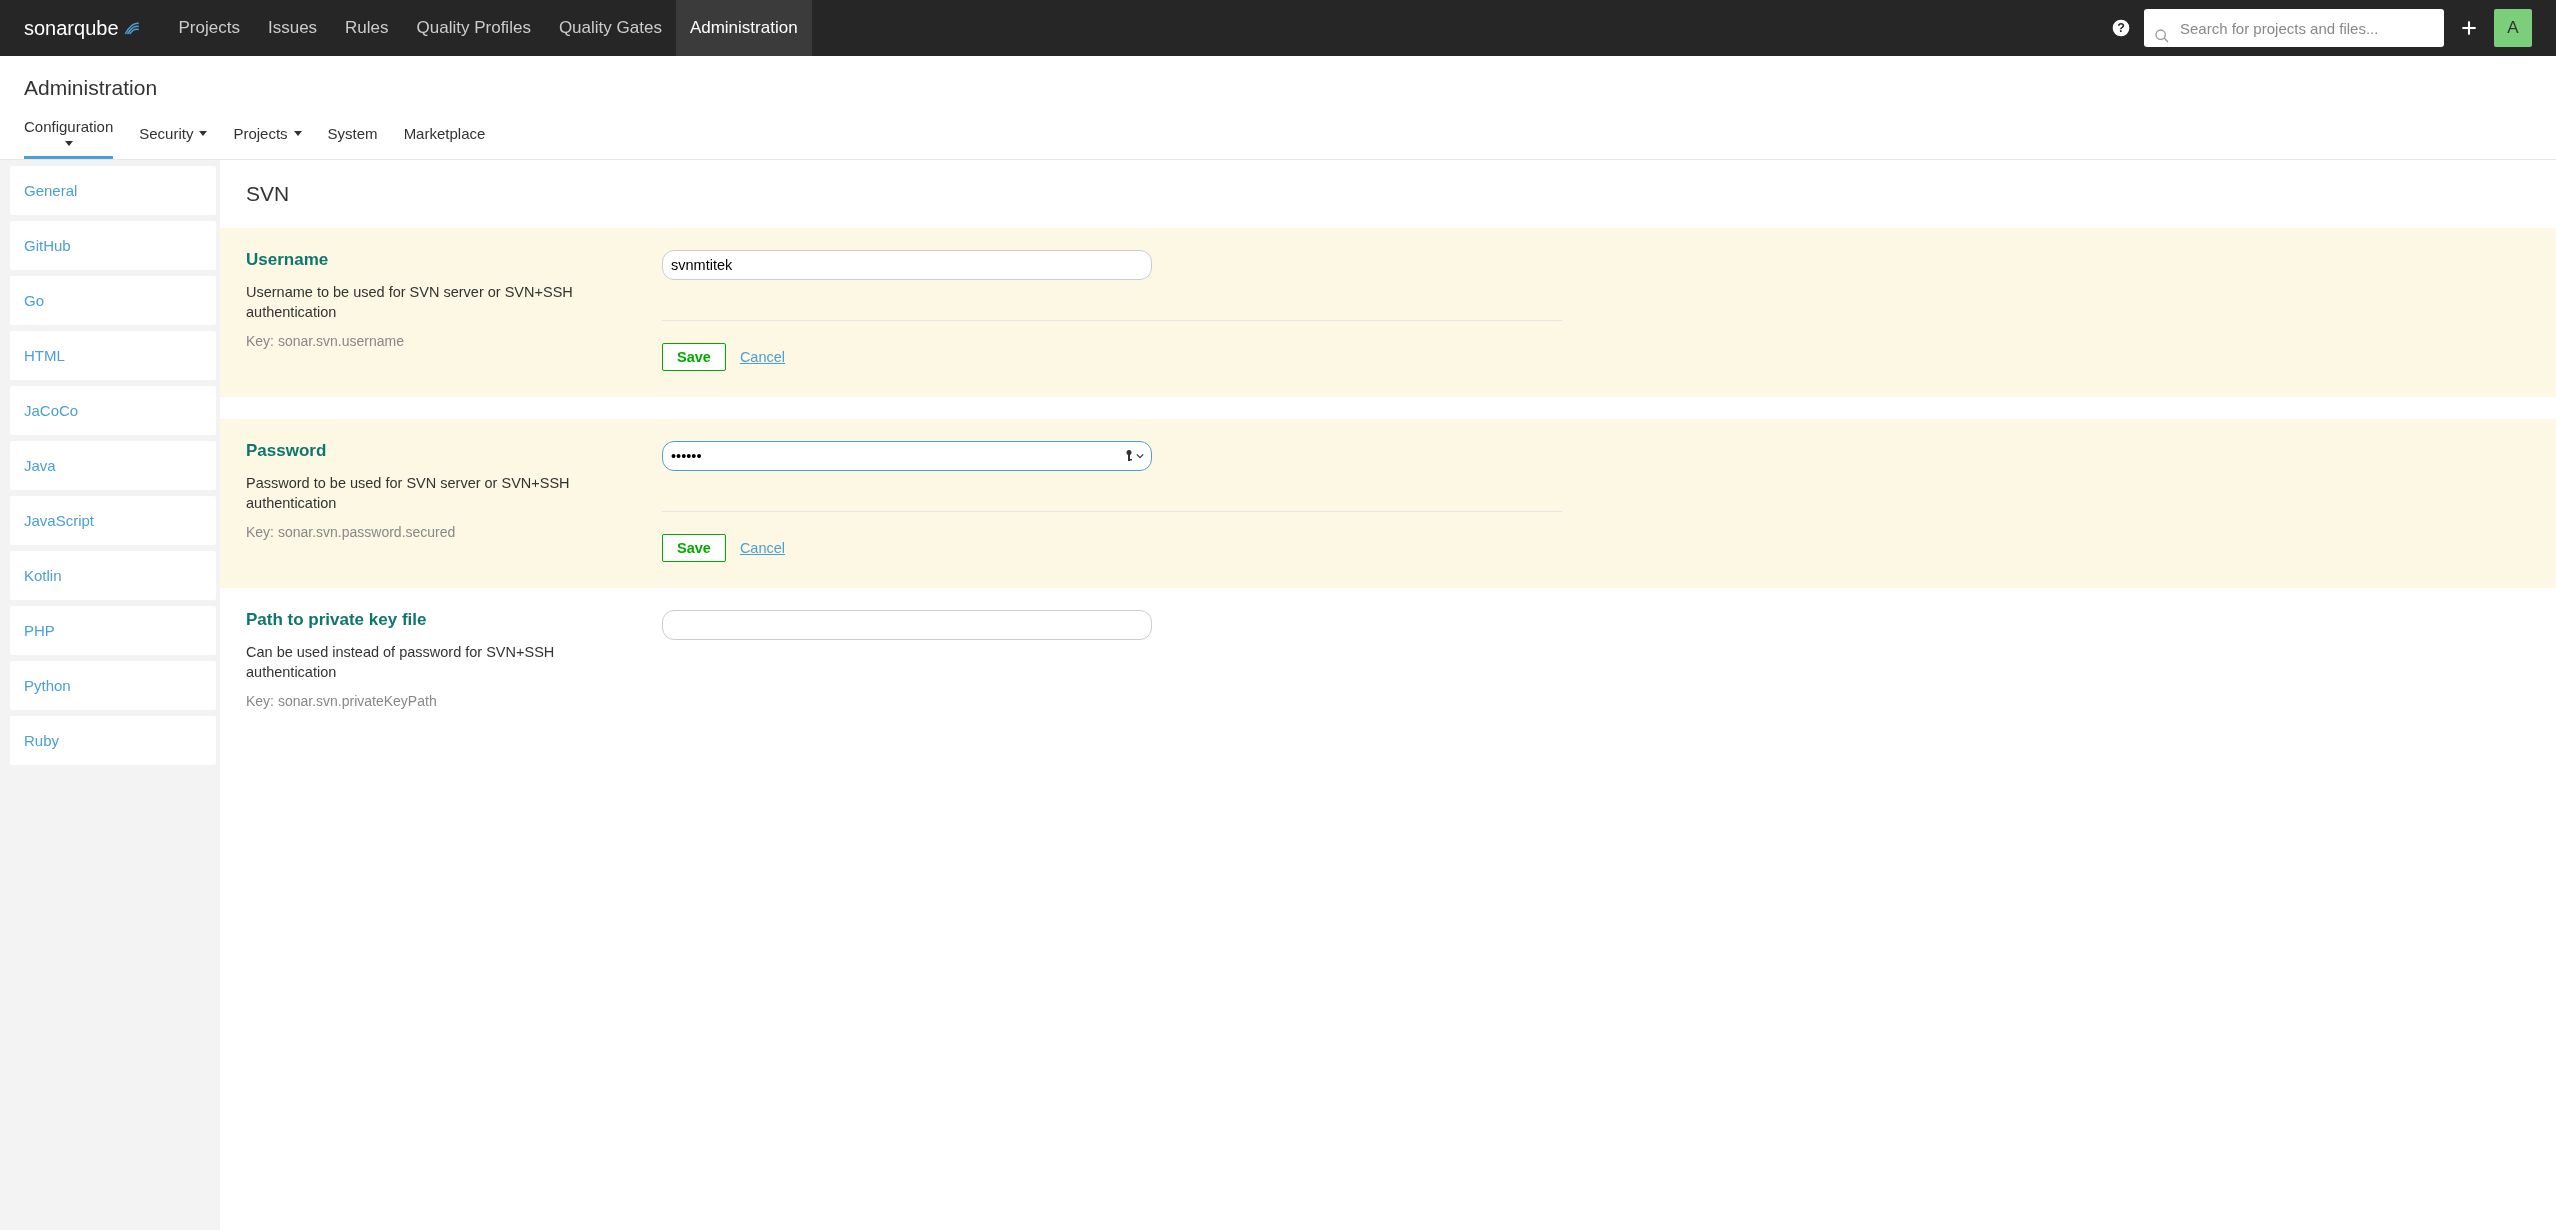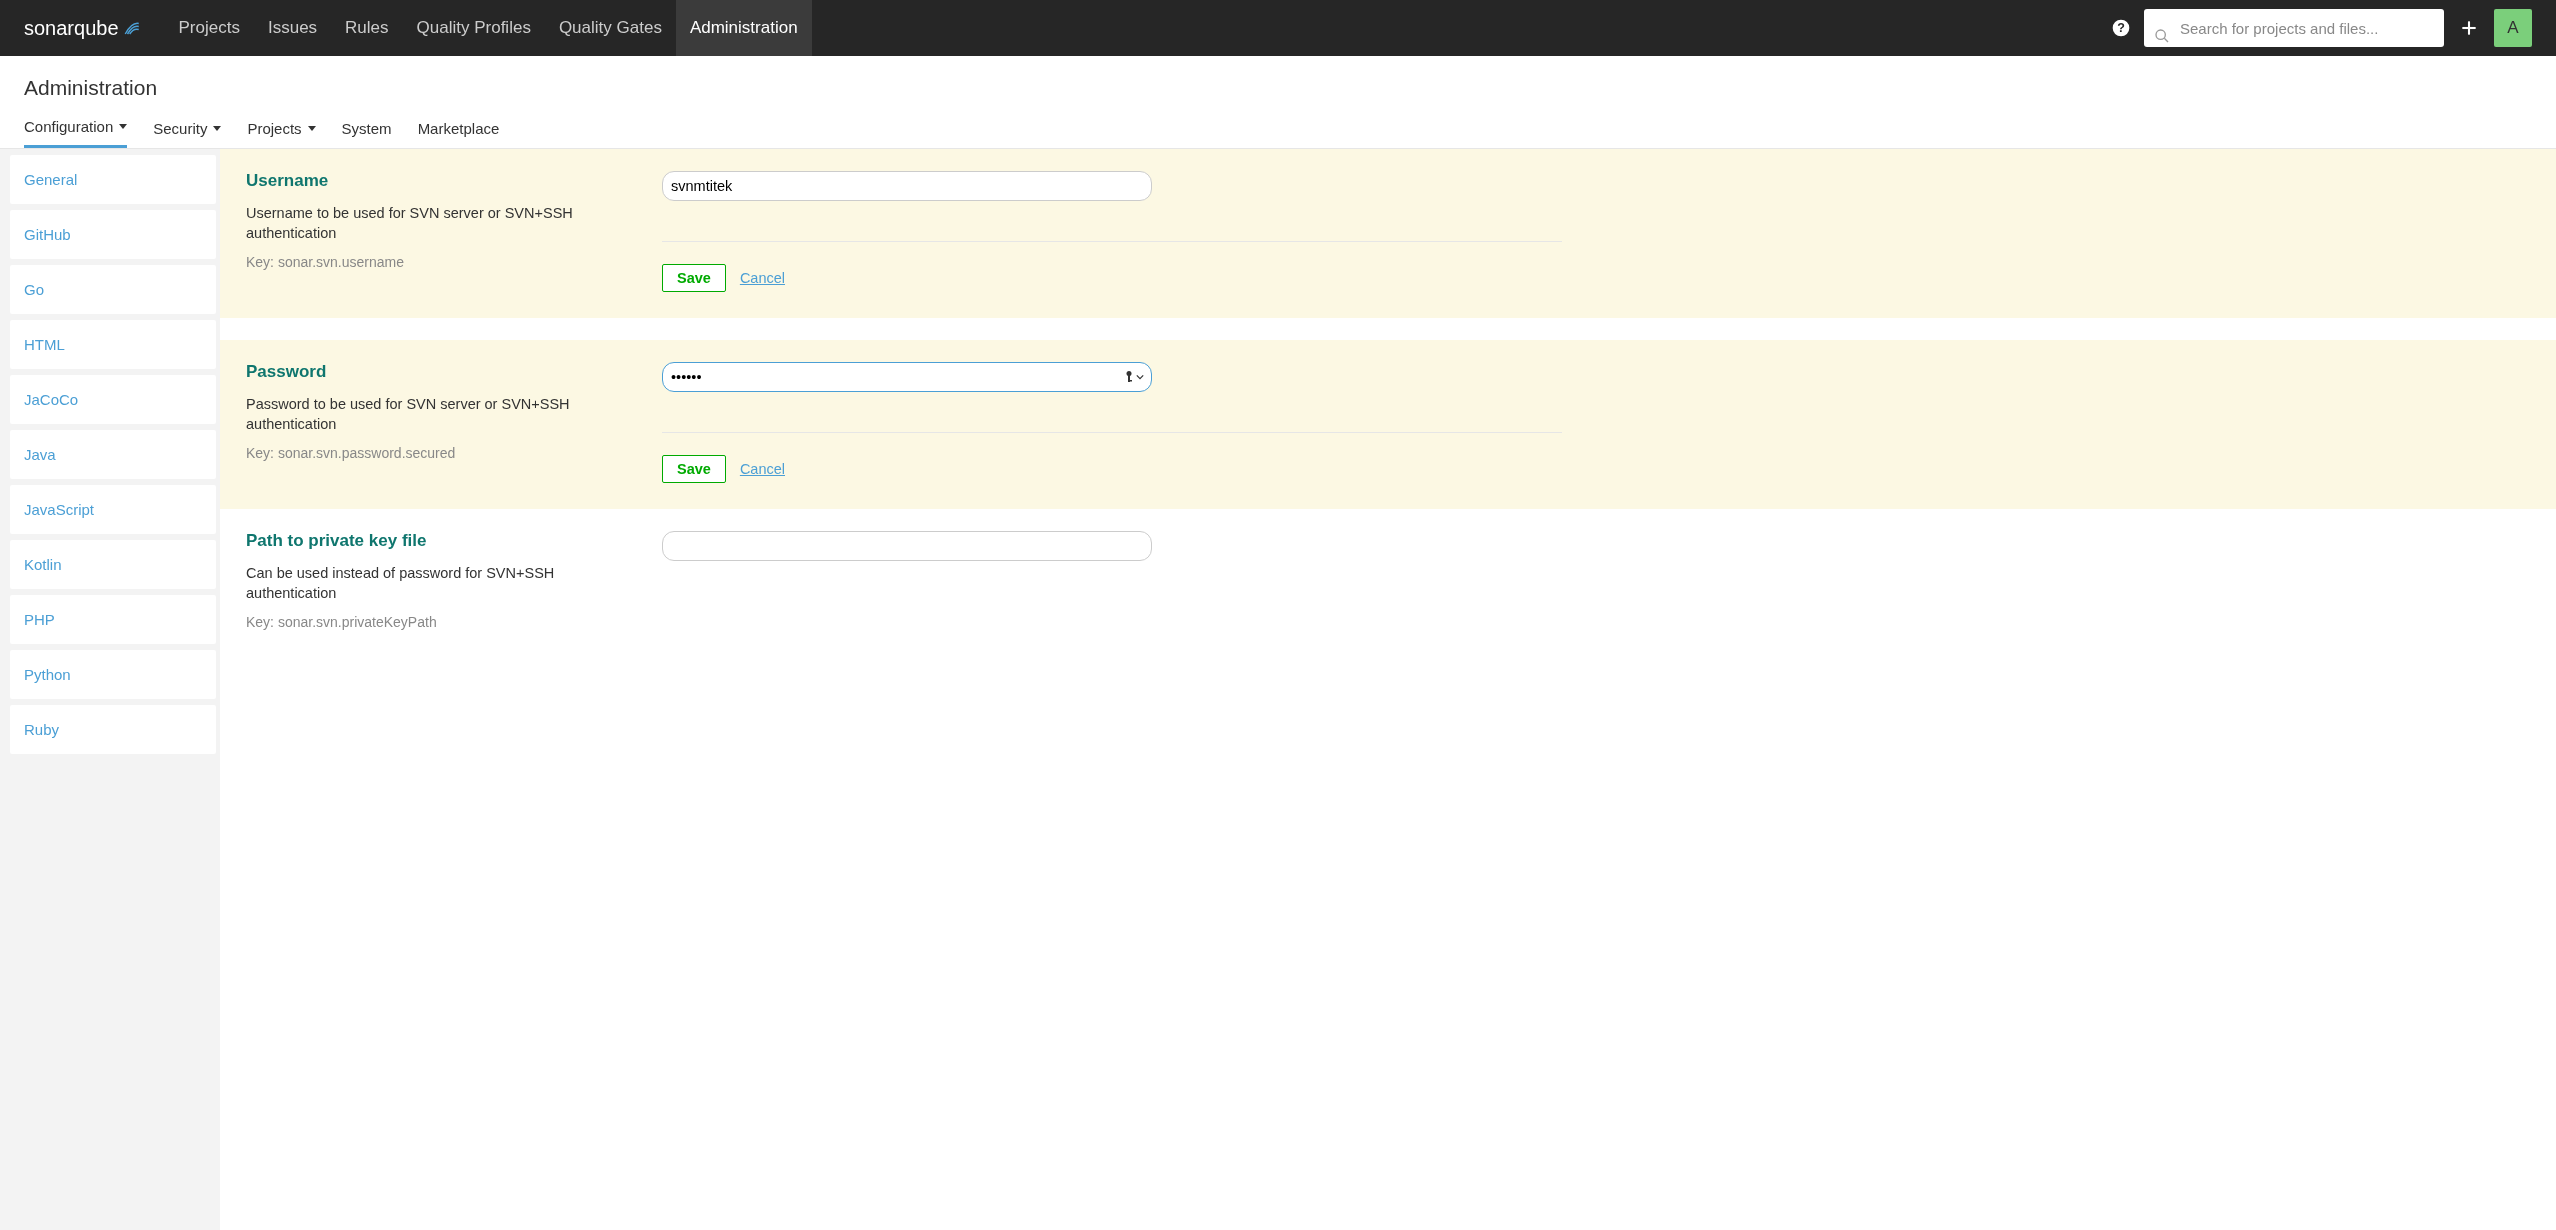--- a/index.html
+++ b/index.html
@@ -118,21 +118,21 @@
     }
     .page-tab {
       color: #333;
       font-size: 15px;
       padding-bottom: 10px;
       cursor: pointer;
       display: flex;
       align-items: center;
       gap: 6px;
     }
-    .page-tab.active { border-bottom: 3px solid #4b9fd5; }
+    .page-tab.active { border-bottom: 3px solid #4b9fd5; flex-direction: column; }
     .caret-down {
       width: 0; height: 0;
       border-left: 4px solid transparent;
       border-right: 4px solid transparent;
       border-top: 5px solid #333;
     }
     
     .content-wrap { display: flex; }
     .sidebar {
       width: 220px;
@@ -316,20 +316,21 @@
     <div class="sidebar-item">JaCoCo</div>
     <div class="sidebar-item">Java</div>
     <div class="sidebar-item">JavaScript</div>
     <div class="sidebar-item">Kotlin</div>
     <div class="sidebar-item">PHP</div>
     <div class="sidebar-item">Python</div>
     <div class="sidebar-item">Ruby</div>
   </div>
 
   <div class="main">
+    <div class="section-title">SVN</div>
 
     <div class="setting-block highlighted">
       <div class="setting-row">
         <div class="setting-left">
           <div class="setting-name">Username</div>
           <div class="setting-desc">Username to be used for SVN server or SVN+SSH authentication</div>
           <div class="setting-key">Key: sonar.svn.username</div>
         </div>
         <div class="setting-right">
           <input class="text-input" type="text" value="svnmtitek" style="">

